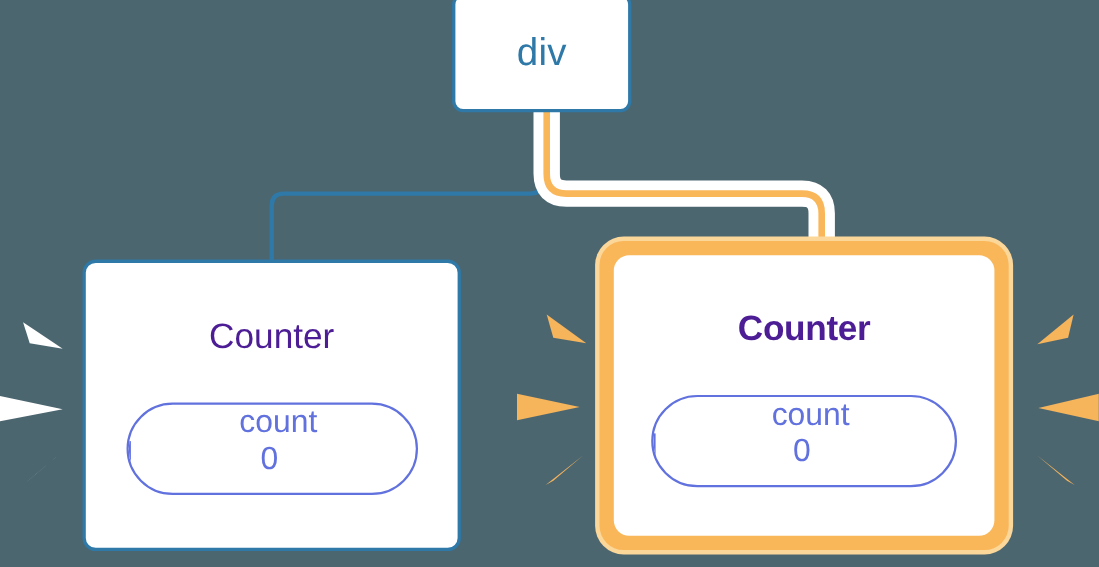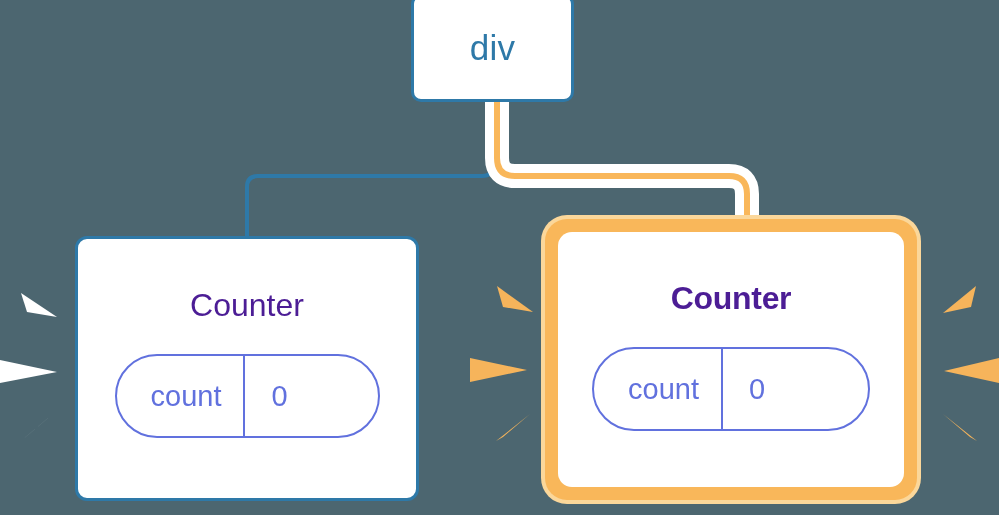--- a/index.html
+++ b/index.html
@@ -138,21 +138,22 @@
   .pill-right {
     display: flex;
     align-items: center;
     justify-content: center;
     color: #6171de;
     font-size: 29px;
     border-left: 2px solid #6171de;
     padding: 0 32px 0 26px;
   }
   .pill-wrap {
-    margin-top: 30px;
+    margin-top: 42px;
+    flex-direction: column;
   }
   .pill-a { width: 265px; height: 84px; }
   .pill-b { width: 278px; height: 84px; }
 </style>
 </head>
 <body>
 
 <div id="stage">
 
   <svg id="wires" viewBox="0 0 999 515">

